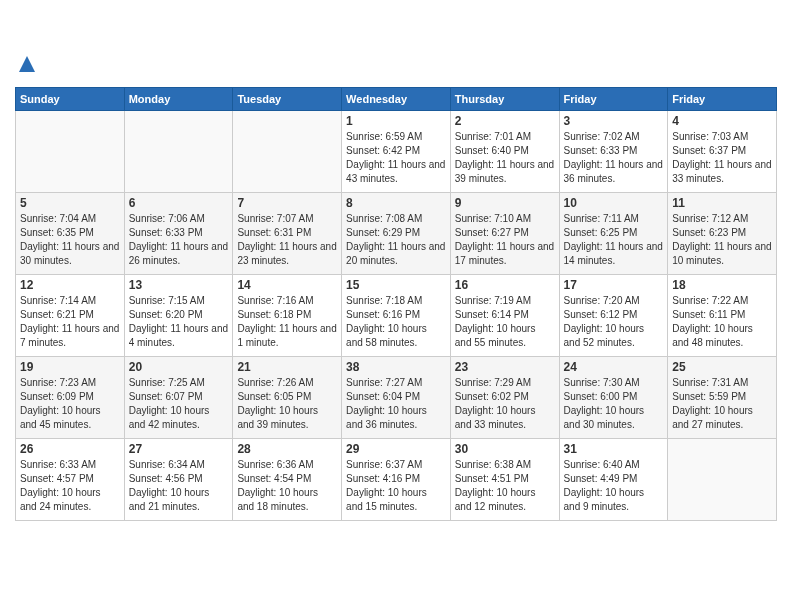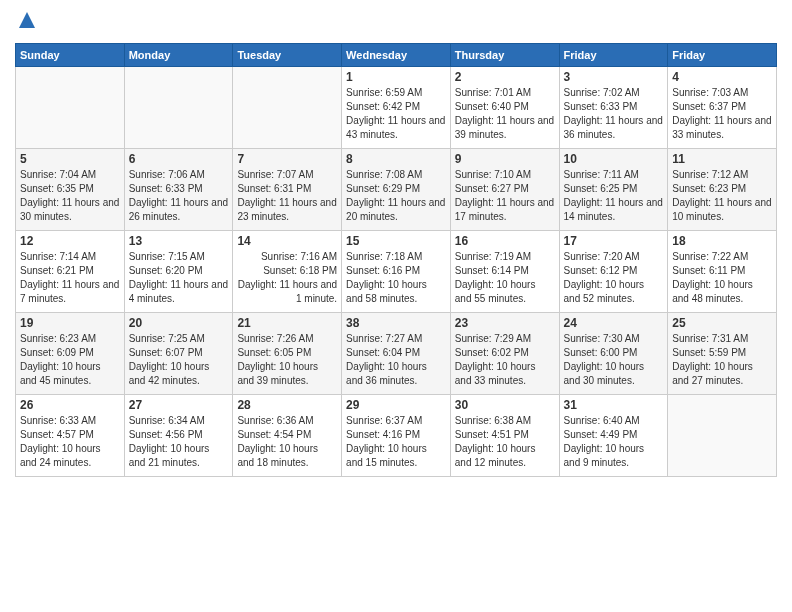--- a/index.html
+++ b/index.html
@@ -7,20 +7,21 @@
       font-family: Arial, sans-serif;
       background: #fff;
       width: 792px;
       height: 612px;
       overflow: hidden;
     }
     .container {
       width: 792px;
       height: 480px;
       padding: 10px 15px;
+      margin-top: 44px;
     }
     .header {
       display: flex;
       justify-content: space-between;
       align-items: flex-start;
       margin-bottom: 8px;
     }
     .logo {
       display: flex;
       align-items: center;
@@ -208,21 +209,21 @@
 Daylight: 11 hours and 7 minutes.</div>
           </td>
           <td>
             <span class="day-number">13</span>
             <div class="day-info" style="white-space: pre-line;">Sunrise: 7:15 AM
 Sunset: 6:20 PM
 Daylight: 11 hours and 4 minutes.</div>
           </td>
           <td>
             <span class="day-number">14</span>
-            <div class="day-info" style="white-space: pre-line; text-align: right;">Sunrise: 7:16 AM
+            <div class="day-info" style="white-space: pre-line;">Sunrise: 7:16 AM
 Sunset: 6:18 PM
 Daylight: 11 hours and 1 minute.</div>
           </td>
           <td>
             <span class="day-number">15</span>
             <div class="day-info" style="white-space: pre-line;">Sunrise: 7:18 AM
 Sunset: 6:16 PM
 Daylight: 10 hours and 58 minutes.</div>
           </td>
           <td>
@@ -240,21 +241,21 @@
           <td>
             <span class="day-number">18</span>
             <div class="day-info" style="white-space: pre-line;">Sunrise: 7:22 AM
 Sunset: 6:11 PM
 Daylight: 10 hours and 48 minutes.</div>
           </td>
         </tr>
         <tr>
           <td>
             <span class="day-number">19</span>
-            <div class="day-info" style="white-space: pre-line;">Sunrise: 6:23 AM
+            <div class="day-info" style="white-space: pre-line;">Sunrise: 7:23 AM
 Sunset: 6:09 PM
 Daylight: 10 hours and 45 minutes.</div>
           </td>
           <td>
             <span class="day-number">20</span>
             <div class="day-info" style="white-space: pre-line;">Sunrise: 7:25 AM
 Sunset: 6:07 PM
 Daylight: 10 hours and 42 minutes.</div>
           </td>
           <td>

